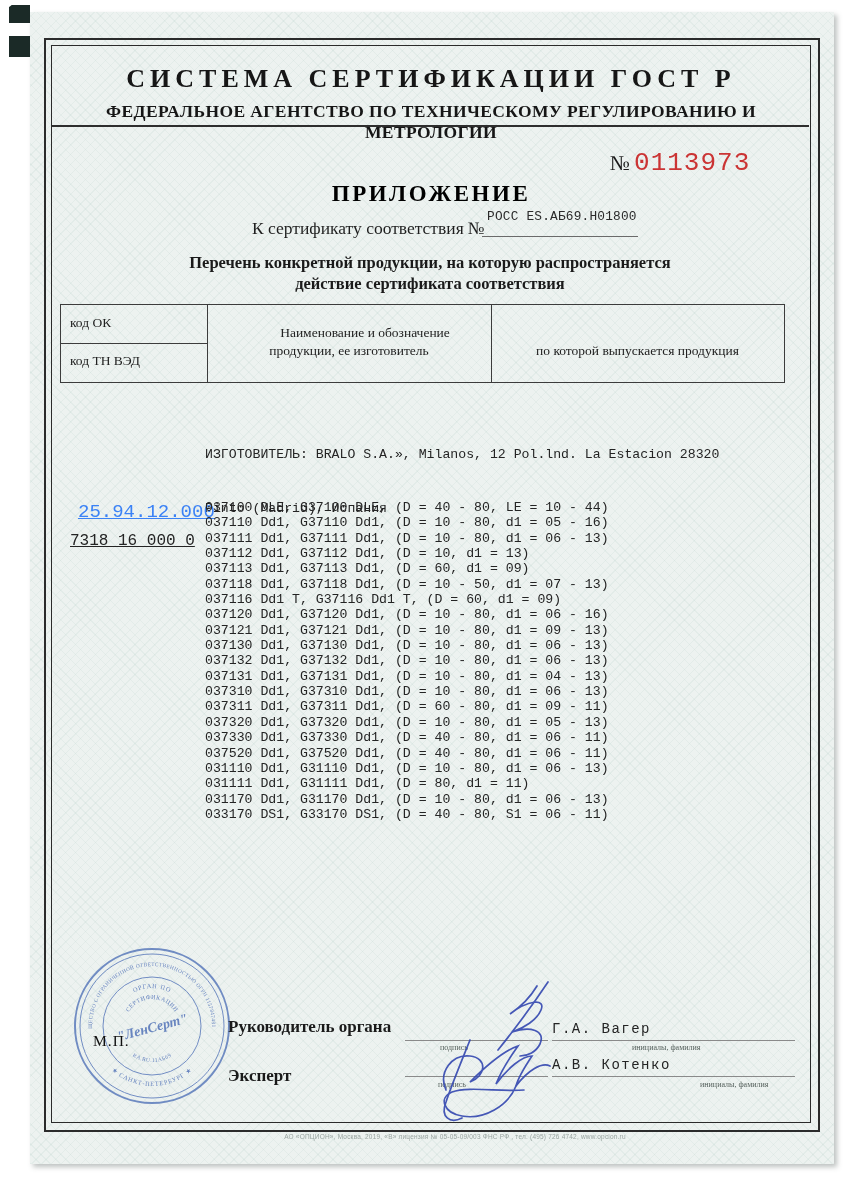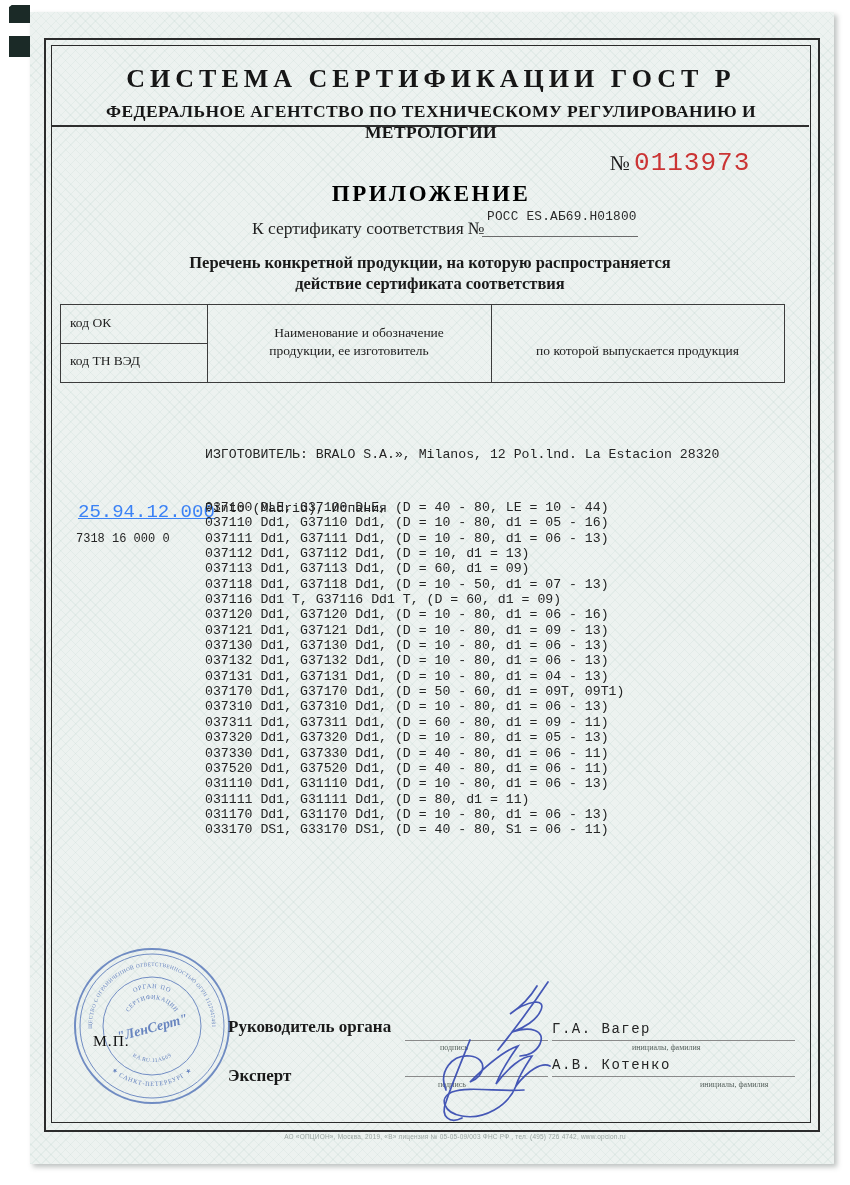--- a/index.html
+++ b/index.html
@@ -33,21 +33,21 @@
   #purpose2{left:60px;top:274px;width:740px;font-size:16.5px;font-weight:bold;color:#1a1a1a;}
   
   #htable{left:60px;top:304px;width:723px;height:77px;border:1.4px solid #3c3c3c;}
   .vline{position:absolute;top:0;height:100%;border-left:1.3px solid #3c3c3c;}
   #hsplit{position:absolute;left:0;top:38px;width:146px;border-top:1.3px solid #3c3c3c;}
   .tcell{position:absolute;font-size:13.5px;color:#222;}
   
   .mono{font-family:"Liberation Mono", monospace;}
   #manufacturer{left:205px;top:410px;font-size:13.2px;line-height:18px;color:#242424;white-space:pre;}
   #code-ok{left:78px;top:501px;font-size:19px;color:#3b82f6;text-decoration:underline;}
-  #code-tnved{left:76px;top:532px;font-size:12px;color:#242424;}
+  #code-tnved{left:70px;top:532px;font-size:16px;color:#242424;text-decoration:underline;}
   #product-list{left:205px;top:500px;font-size:13.2px;line-height:15.35px;color:#242424;}
   .prod-line{white-space:pre;}
   
   .sig-label{font-size:17px;font-weight:bold;color:#1a1a1a;}
   .sig-name{font-family:"Liberation Mono", monospace;font-size:14px;letter-spacing:1.5px;color:#242424;white-space:nowrap;}
   .rule-line{position:absolute;border-top:1px solid #8a8a8a;height:0;}
   .caption{position:absolute;font-size:8px;color:#55605c;}
   #mp-mark{left:93px;top:1032px;font-size:15.5px;letter-spacing:1px;color:#101010;}
   
   #stamp-svg{position:absolute;left:68px;top:942px;}
@@ -84,21 +84,21 @@
 
   <div id="purpose2" class="abs ctr">действие сертификата соответствия</div>
   <div id="purpose1" class="abs ctr">Перечень конкретной продукции,  на которую распространяется</div>
 
   <div id="htable" class="abs">
     <div class="vline" style="left:146px;"></div>
     <div class="vline" style="left:430px;"></div>
     <div id="hsplit"></div>
     <div class="tcell" style="left:9px;top:10px;">код ОК</div>
     <div class="tcell" style="left:9px;top:48px;">код ТН ВЭД</div>
-    <div class="tcell ctr" style="left:156px;top:20px;width:284px;">Наименование и обозначение</div>
+    <div class="tcell ctr" style="left:162px;top:20px;width:284px;">Наименование и обозначение</div>
     <div class="tcell ctr" style="left:146px;top:38px;width:284px;">продукции, ее изготовитель</div>
     <div class="tcell ctr" style="left:430px;top:38px;width:293px;">по которой выпускается продукция</div>
   </div>
 
   <div id="manufacturer" class="abs mono">
     <div>ИЗГОТОВИТЕЛЬ: BRALO S.A.», Milanos, 12 Pol.lnd. La Estacion 28320</div>
     <div>Pinto (Madrid), Испания</div>
   </div>
 
   <div id="code-ok" class="abs mono">25.94.12.000</div>
@@ -110,21 +110,20 @@
       <div class="prod-line">037111 Dd1, G37111 Dd1, (D = 10 - 80, d1 = 06 - 13)</div>
       <div class="prod-line">037112 Dd1, G37112 Dd1, (D = 10, d1 = 13)</div>
       <div class="prod-line">037113 Dd1, G37113 Dd1, (D = 60, d1 = 09)</div>
       <div class="prod-line">037118 Dd1, G37118 Dd1, (D = 10 - 50, d1 = 07 - 13)</div>
       <div class="prod-line">037116 Dd1 T, G37116 Dd1 T, (D = 60, d1 = 09)</div>
       <div class="prod-line">037120 Dd1, G37120 Dd1, (D = 10 - 80, d1 = 06 - 16)</div>
       <div class="prod-line">037121 Dd1, G37121 Dd1, (D = 10 - 80, d1 = 09 - 13)</div>
       <div class="prod-line">037130 Dd1, G37130 Dd1, (D = 10 - 80, d1 = 06 - 13)</div>
       <div class="prod-line">037132 Dd1, G37132 Dd1, (D = 10 - 80, d1 = 06 - 13)</div>
       <div class="prod-line">037131 Dd1, G37131 Dd1, (D = 10 - 80, d1 = 04 - 13)</div>
-      <div class="prod-line">037170 Dd1, G37170 Dd1, (D = 50 - 60, d1 = 09T, 09T1)</div>
       <div class="prod-line">037310 Dd1, G37310 Dd1, (D = 10 - 80, d1 = 06 - 13)</div>
       <div class="prod-line">037311 Dd1, G37311 Dd1, (D = 60 - 80, d1 = 09 - 11)</div>
       <div class="prod-line">037320 Dd1, G37320 Dd1, (D = 10 - 80, d1 = 05 - 13)</div>
       <div class="prod-line">037330 Dd1, G37330 Dd1, (D = 40 - 80, d1 = 06 - 11)</div>
       <div class="prod-line">037520 Dd1, G37520 Dd1, (D = 40 - 80, d1 = 06 - 11)</div>
       <div class="prod-line">031110 Dd1, G31110 Dd1, (D = 10 - 80, d1 = 06 - 13)</div>
       <div class="prod-line">031111 Dd1, G31111 Dd1, (D = 80, d1 = 11)</div>
       <div class="prod-line">031170 Dd1, G31170 Dd1, (D = 10 - 80, d1 = 06 - 13)</div>
       <div class="prod-line">033170 DS1, G33170 DS1, (D = 40 - 80, S1 = 06 - 11)</div>
     </div>

